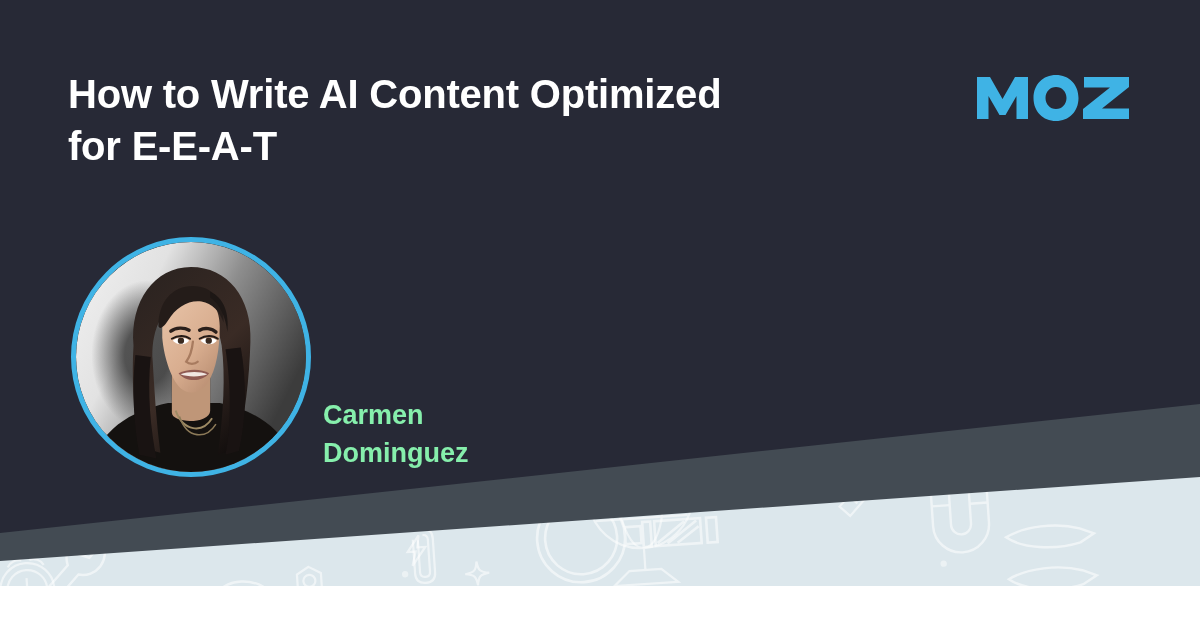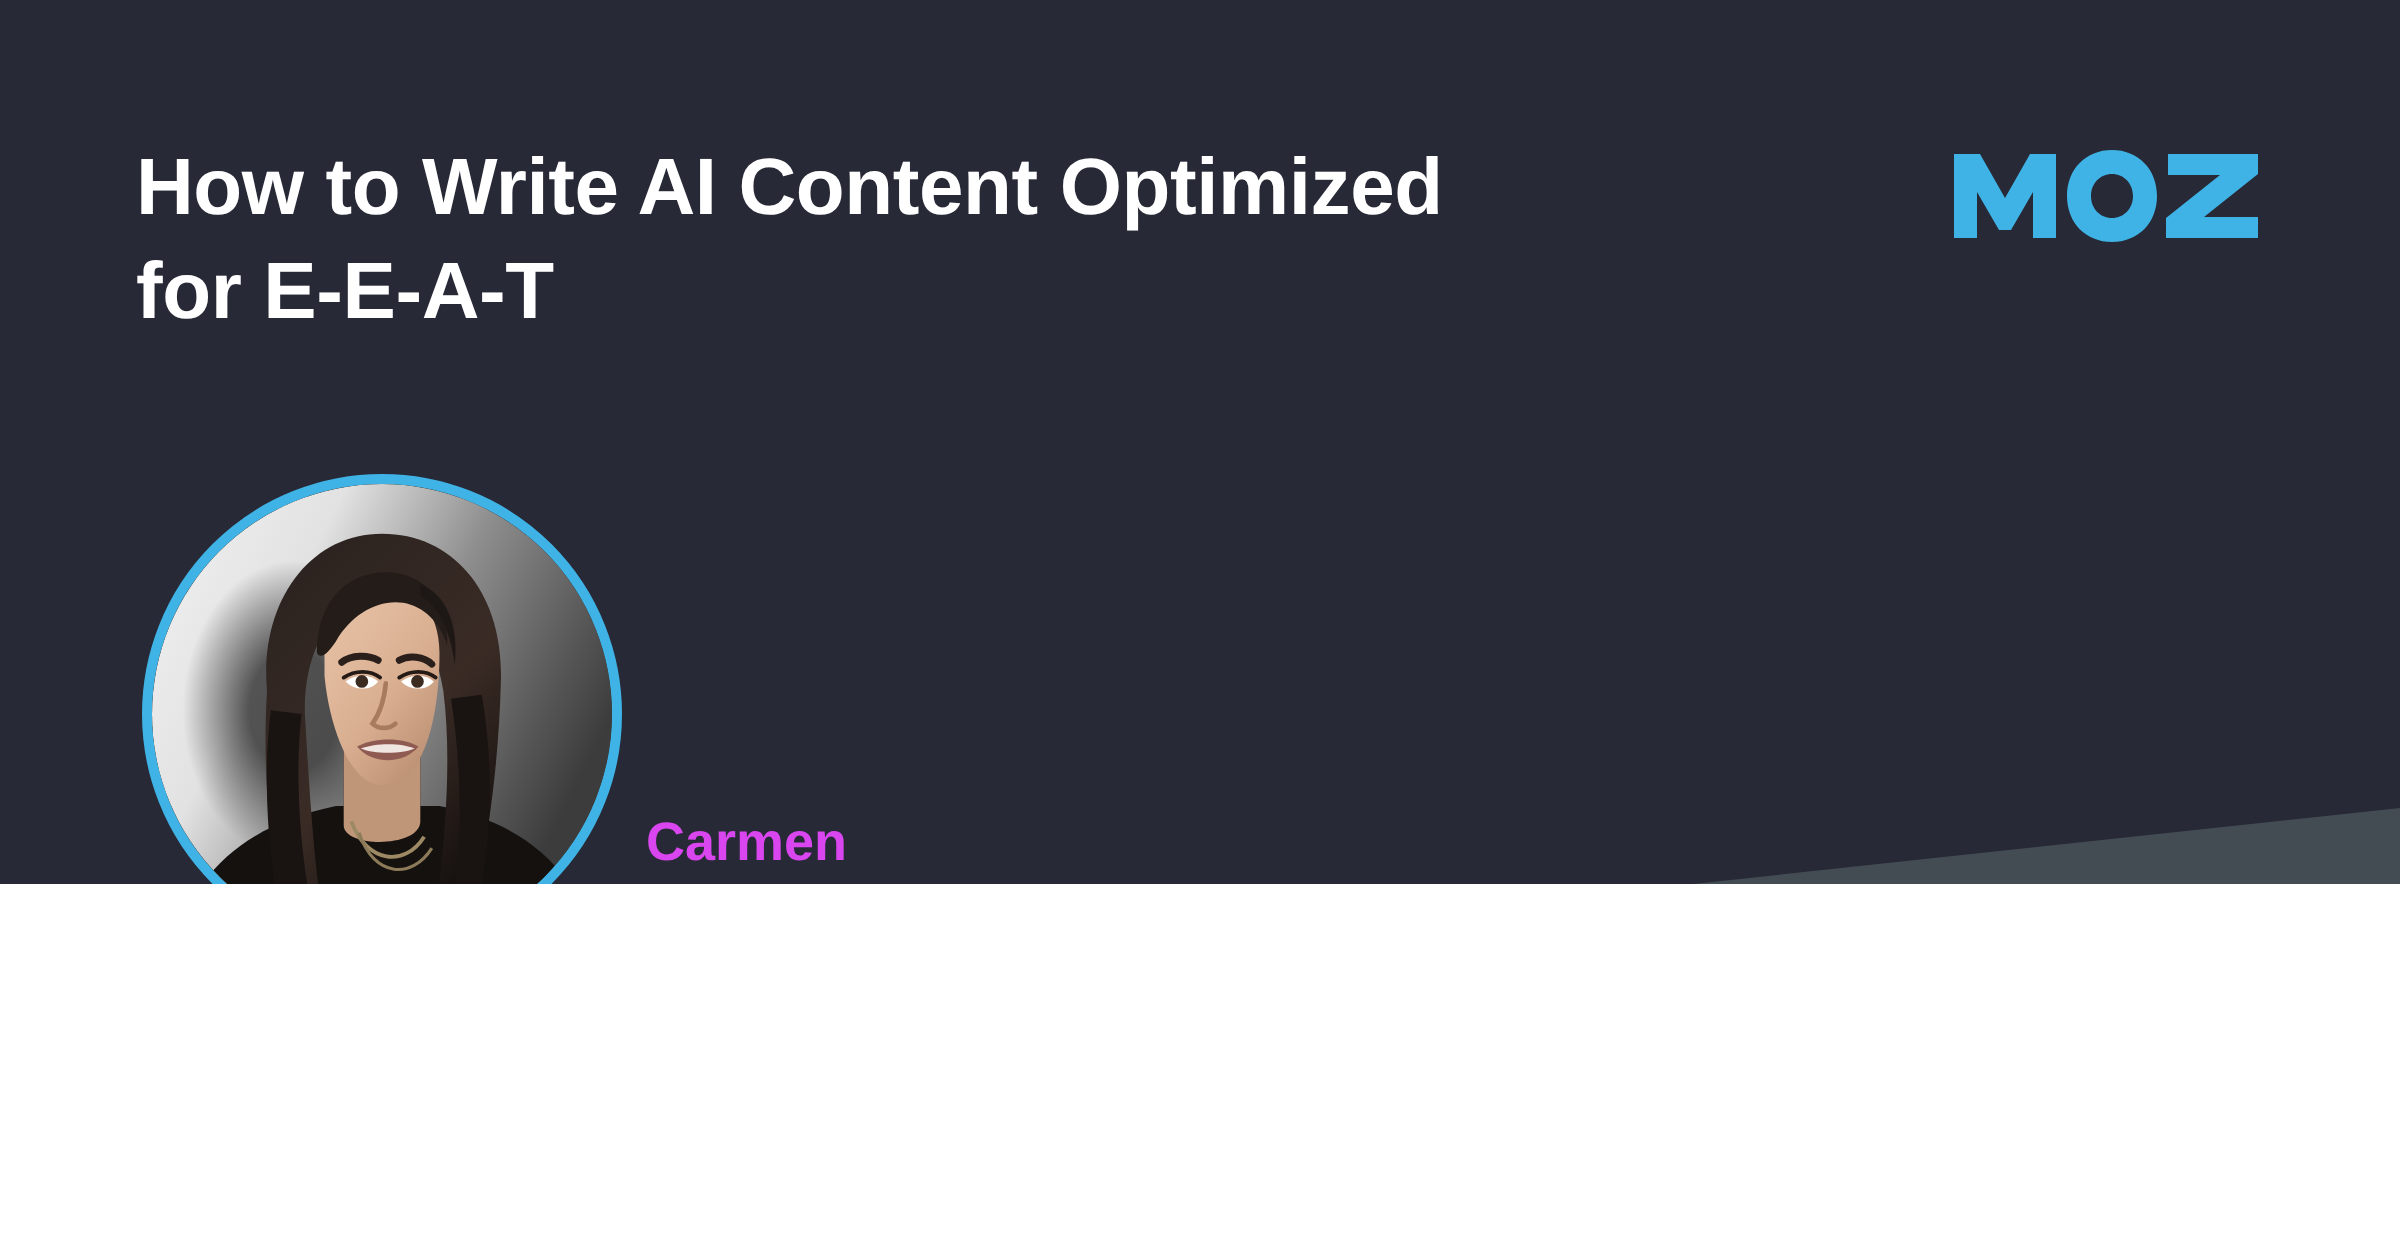--- a/index.html
+++ b/index.html
@@ -8,21 +8,21 @@
     padding: 0;
     background: #ffffff;
   }
   body {
     font-family: "Liberation Sans", sans-serif;
   }
 
   .card {
     position: relative;
     width: 1200px;
-    height: 442px;
+    height: 586px;
     overflow: hidden;
     background: #272936;
   }
 
   
   .layer {
     position: absolute;
     left: 0;
     top: 0;
     width: 1200px;
@@ -96,23 +96,23 @@
   .avatar svg { display: block; width: 100%; height: 100%; }
 
   
   .author-name {
     position: absolute;
     left: 323px;
     top: 396px;
     width: 330px;
     margin: 0;
     font-size: 27px;
-    line-height: 50px;
+    line-height: 38px;
     font-weight: bold;
-    color: #d946ef;
+    color: #86efac;
     white-space: pre-line;
   }
 </style>
 </head>
 <body>
 
 <div class="card">
 
   <div class="layer layer-pattern-bg"></div>
 

